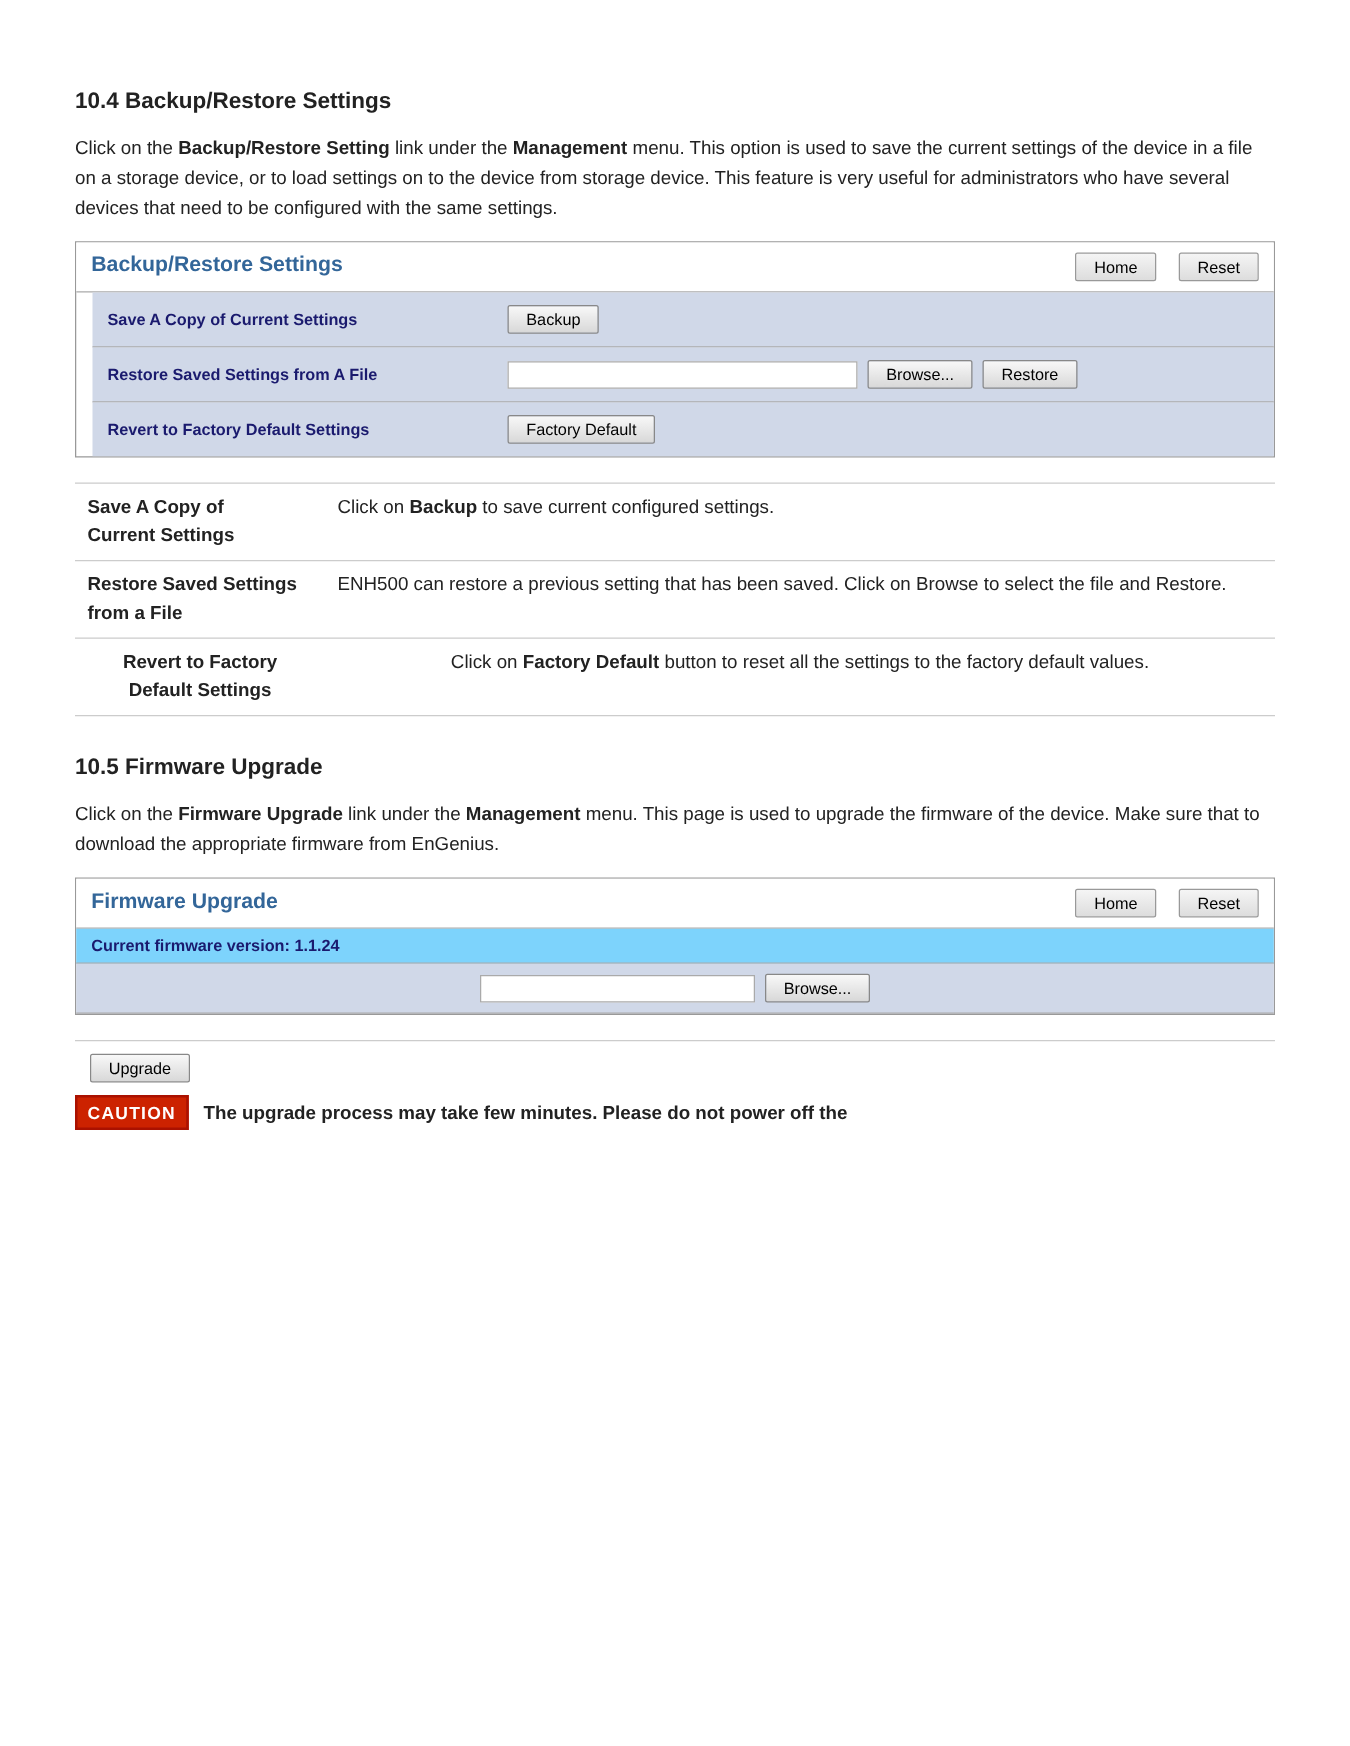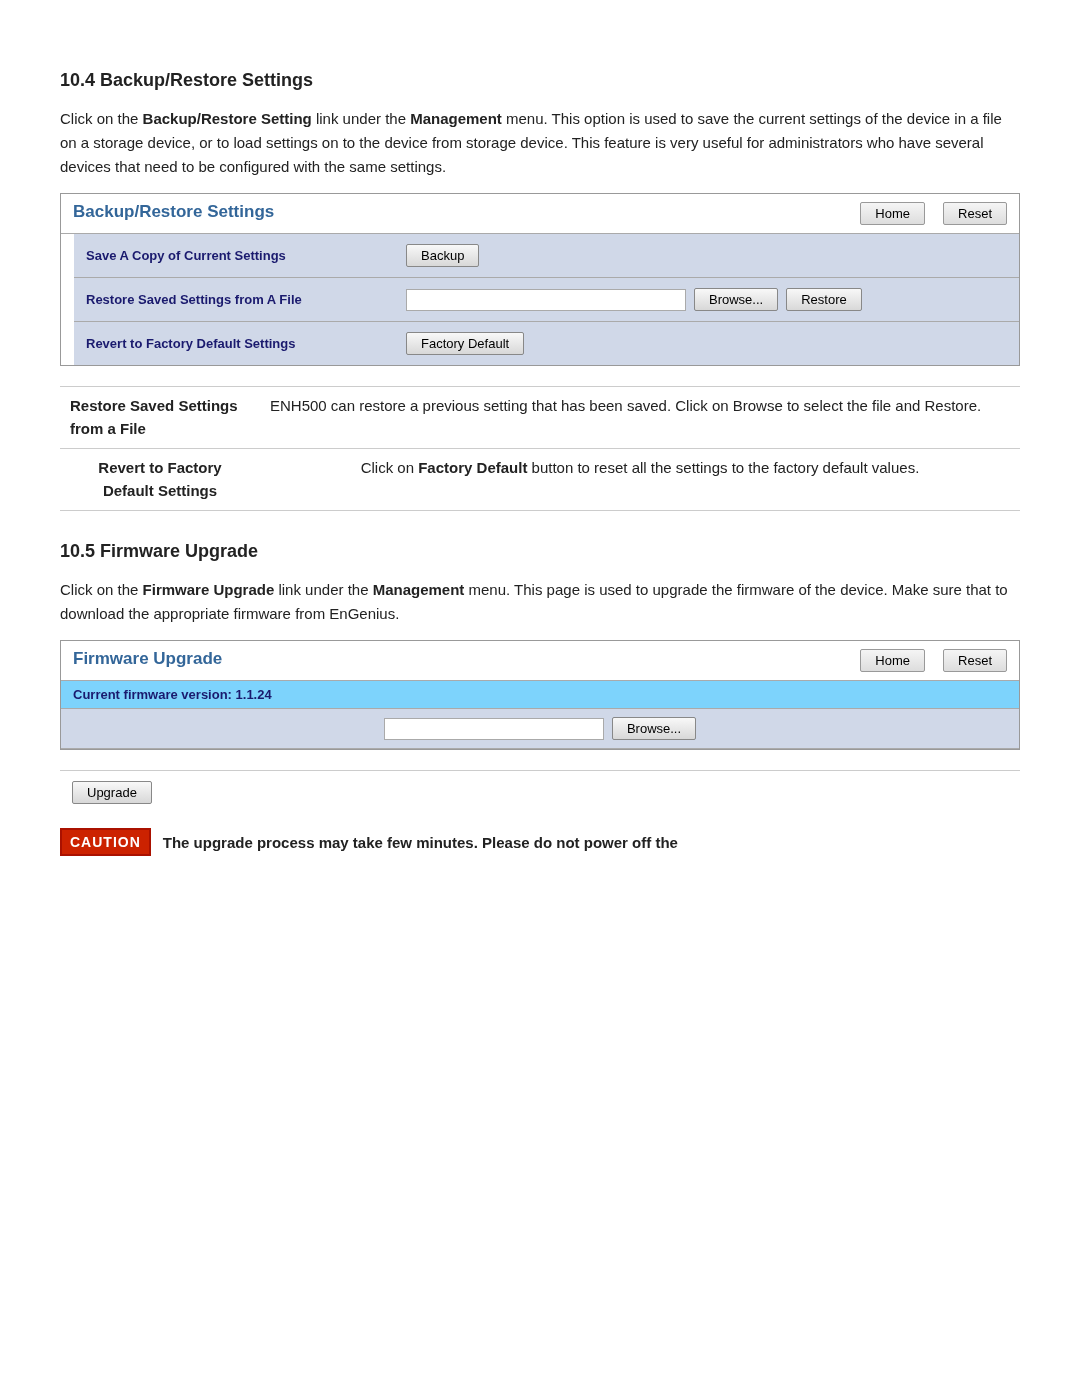--- a/index.html
+++ b/index.html
@@ -167,21 +167,20 @@
     }
 
     
     .upgrade-row {
       padding: 10px 12px;
       border-top: 1px solid #ccc;
     }
 
     
     .caution-section {
-      margin-top: 14px;
       display: flex;
       flex-direction: column;
       gap: 10px;
     }
 
     .caution-header {
       display: flex;
       align-items: center;
       gap: 12px;
     }
@@ -255,20 +254,28 @@
     <div class="panel-row-content">
       <button class="btn">Factory Default</button>
     </div>
   </div>
 </div>
 
 <table class="desc-table">
   <tbody>
     <tr>
       <td class="term">
+        <b>Save A Copy of<br>Current Settings</b>
+      </td>
+      <td>
+        Click on <b>Backup</b> to save current configured settings.
+      </td>
+    </tr>
+    <tr>
+      <td class="term">
         <b>Restore Saved Settings<br>from a File</b>
       </td>
       <td>
         ENH500 can restore a previous setting that has been saved. Click on Browse to select the file and Restore.
       </td>
     </tr>
     <tr>
       <td class="term">
         <b>Revert to Factory<br>Default Settings</b>
       </td>

